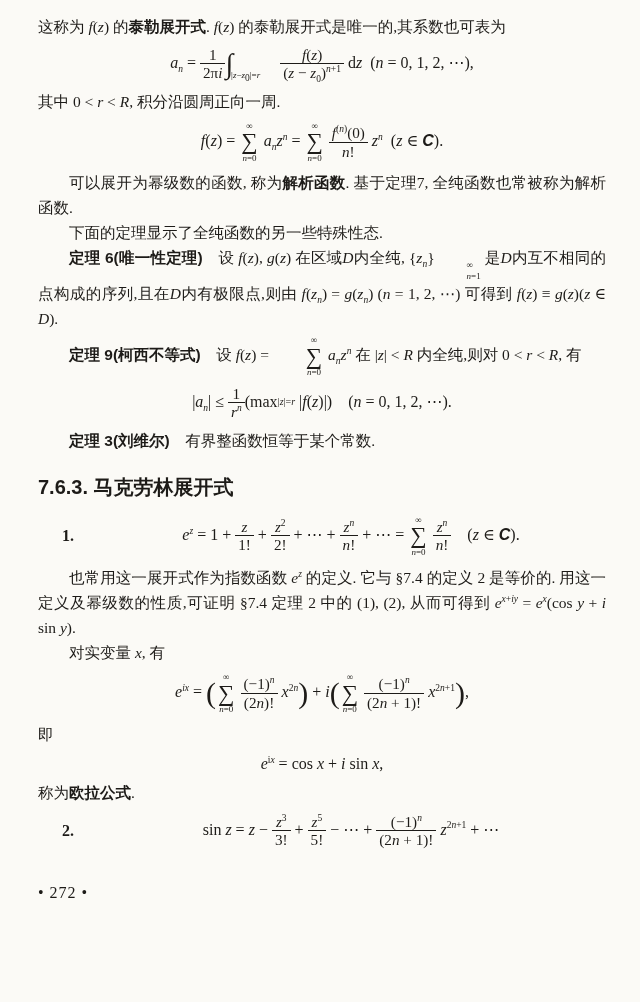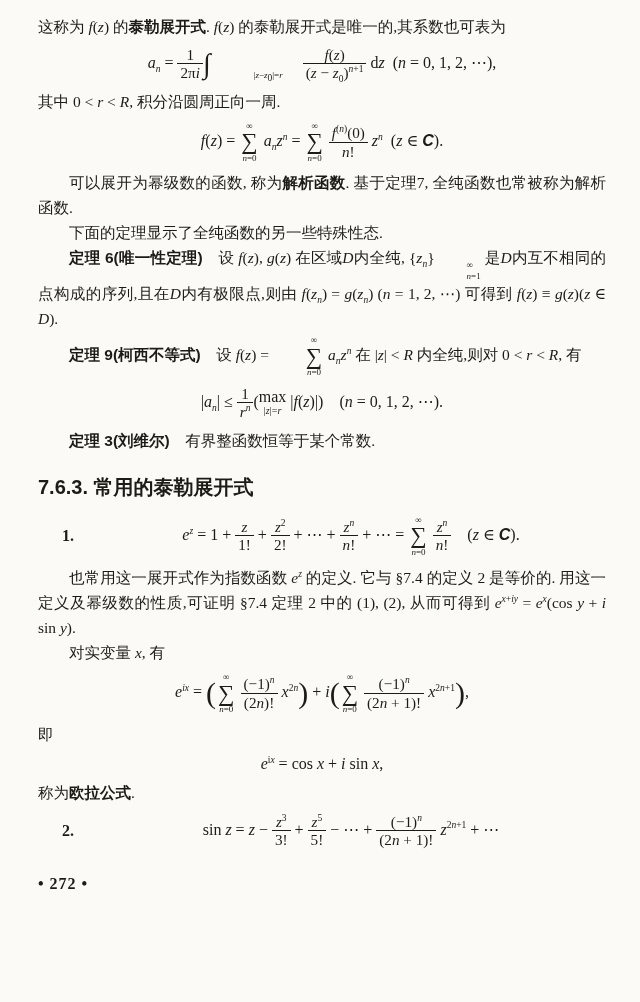--- a/index.html
+++ b/index.html
@@ -22,30 +22,30 @@
   b { font-family:"Liberation Sans","DejaVu Sans",sans-serif; font-weight:bold; }
   sub, sup { font-size:9.5px; line-height:0; }
   .formula { text-align:center; margin:7px 0; font-size:16px; line-height:1.2; }
   .frac { display:inline-block; vertical-align:middle; text-align:center; line-height:1.15; font-size:0.95em; }
   .frac .num, .frac .den { display:block; padding:0 3px; }
   .frac .den { border-top:1.4px solid #1d1b18; }
   .sum { display:inline-flex; flex-direction:column; align-items:center; vertical-align:middle; line-height:1; margin:0 2px; }
   .sum .lim { font-size:9px; line-height:1.15; letter-spacing:0; }
   .sum .sigma { font-size:23px; line-height:0.95; }
   .intsign { font-size:28px; vertical-align:middle; line-height:0; }
-  .intsub { font-size:9px; vertical-align:-10px; margin-left:-2px; margin-right:20px;padding-left:45px; }
+  .intsub { font-size:9px; vertical-align:-10px; margin-left:-2px; margin-right:20px; }
   .ss { display:inline-flex; flex-direction:column; align-items:flex-start; font-size:9px; line-height:1.15; vertical-align:-5px; margin-left:1px; }
-  .maxop { display:inline-flex; flex-direction:column; align-items:center; vertical-align:middle; line-height:1.05; }
+  .maxop { display:inline-flex; flex-direction:row; align-items:center; vertical-align:middle; line-height:1.05; }
   .maxop .maxbot { font-size:10px; }
   .lp, .rp { font-size:30px; font-weight:400; vertical-align:middle; line-height:0; }
   .heading { font-weight:bold; font-size:20px; line-height:1.2; margin:22px 0 16px 0; font-family:"Liberation Sans","DejaVu Sans",sans-serif; }
   .item { display:flex; align-items:center; margin:8px 0; font-size:16px; }
   .item .no { margin-left:24px; width:34px; flex:0 0 auto; font-weight:bold; }
   .item .item-f { flex:1 1 auto; text-align:center; line-height:1.2; }
-  .footer { margin-top:22px; font-weight:bold; font-size:16px; letter-spacing:1px; }
+  .footer { margin-top:31px; font-weight:normal; font-size:16px; letter-spacing:1px; }
   .spacer-sm { height:4px; }
 </style>
 </head>
 <body>
 
 <div class="page">
 
   <p class="para">这称为 <i>f</i>(<i>z</i>) 的<b>泰勒展开式</b>. <i>f</i>(<i>z</i>) 的泰勒展开式是唯一的,其系数也可表为</p>
 
   <div class="formula"><i>a</i><sub><i>n</i></sub> = <span class="frac"><span class="num">1</span><span class="den">2π<i>i</i></span></span><span class="intsign">∫</span><span class="intsub">|<i>z</i>−<i>z</i><sub>0</sub>|=<i>r</i></span><span class="frac"><span class="num"><i>f</i>(<i>z</i>)</span><span class="den">(<i>z</i> − <i>z</i><sub>0</sub>)<sup><i>n</i>+1</sup></span></span> d<i>z</i> (<i>n</i> = 0, 1, 2, ⋯),</div>
@@ -82,21 +82,21 @@
         <span class="lim"><i>n</i>=0</span>
       </span> <i>a</i><sub><i>n</i></sub><i>z</i><sup><i>n</i></sup> 在 |<i>z</i>| &lt; <i>R</i> 内全纯,则对 0 &lt; <i>r</i> &lt; <i>R</i>, 有</p>
 
   <div class="formula">|<i>a</i><sub><i>n</i></sub>| ≤ <span class="frac"><span class="num">1</span><span class="den"><i>r</i><sup><i>n</i></sup></span></span>(<span class="maxop">
         <span class="maxtop">max</span>
         <span class="maxbot">|<i>z</i>|=<i>r</i></span>
       </span> |<i>f</i>(<i>z</i>)|) (<i>n</i> = 0, 1, 2, ⋯).</div>
 
   <p class="para indent"><b>定理 3(刘维尔)</b> 有界整函数恒等于某个常数.</p>
 
-  <h2 class="heading">7.6.3. 常用的泰勒展开式</h2>
+  <h2 class="heading">7.6.3. 马克劳林展开式</h2>
 
   <div class="item">
     <span class="no">1.</span>
     <span class="item-f"><i>e</i><sup><i>z</i></sup> = 1 + <span class="frac"><span class="num"><i>z</i></span><span class="den">1!</span></span> + <span class="frac"><span class="num"><i>z</i><sup>2</sup></span><span class="den">2!</span></span> + ⋯ + <span class="frac"><span class="num"><i>z</i><sup><i>n</i></sup></span><span class="den"><i>n</i>!</span></span> + ⋯ = <span class="sum">
           <span class="lim">∞</span>
           <span class="sigma">∑</span>
           <span class="lim"><i>n</i>=0</span>
         </span> <span class="frac"><span class="num"><i>z</i><sup><i>n</i></sup></span><span class="den"><i>n</i>!</span></span> (<i>z</i> ∈ <b><i>C</i></b>).</span>
   </div>
 

